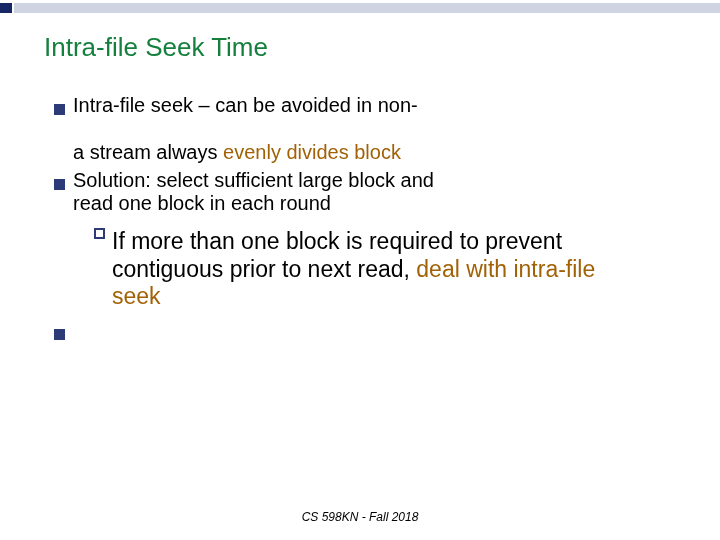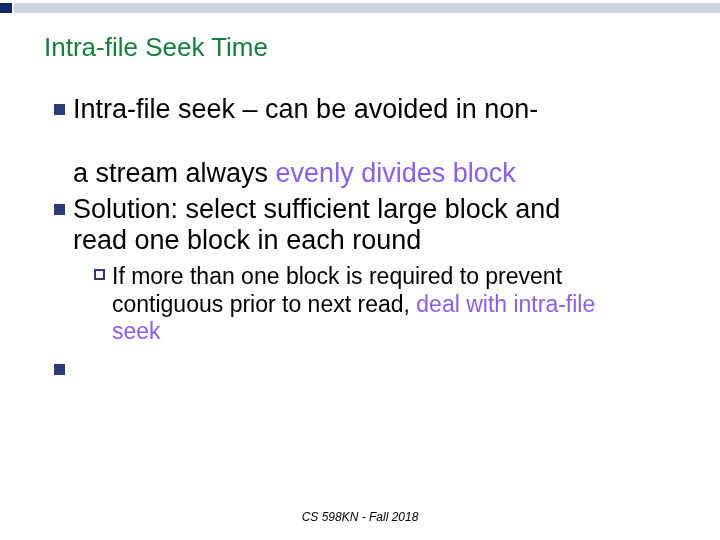--- a/index.html
+++ b/index.html
@@ -7,26 +7,26 @@
   .slide { width: 720px; height: 540px; position: relative; padding: 0; }
   .topbar { position: absolute; top: 0; left: 0; right: 0; height: 14px; }
   .topbar .lsq { position: absolute; top: 3px; left: 0; width: 12px; height: 10px; background: #172766; }
   .topbar .rstrip { position: absolute; top: 3px; left: 14px; right: 0; height: 10px;
     background: #cfd4e2; }
   .title { position: absolute; top: 32px; left: 44px; font-size: 26px; color: #15803d; letter-spacing: 0px; }
   .body { position: absolute; top: 94px; left: 54px; right: 40px; }
   .b1 { margin-bottom: 4px; }
   .bline { display: flex; align-items: flex-start; }
   .sqbul { flex: 0 0 auto; width: 11px; height: 11px; background: #2c3a78; margin-top: 10px; margin-right: 8px; }
-  .l1txt { font-size: 27px; line-height: 1.18; color: #000; }
+  .l1txt { font-size: 20px; line-height: 1.18; color: #000; }
   .sub { margin: 6px 0 8px 40px; }
   .subline { display: flex; align-items: flex-start; }
   .hsq { flex: 0 0 auto; width: 11px; height: 11px; border: 2px solid #2c3a78; margin-top: 6px; margin-right: 7px; background: #fff; }
-  .l2txt { font-size: 23px; line-height: 1.2; color: #000; }
-  .red { color: #8b5cf6; }
+  .l2txt { font-size: 23px; line-height: 1.2; color: #000; margin-top: 6px; }
+  .red { color: #a16207; }
   .footer { position: absolute; bottom: 16px; left: 0; right: 0; text-align: center; font-size: 12px; color: #000; font-style: italic; }
 </style>
 </head>
 <body>
 
 <div class="slide">
   <div class="topbar">
     <div class="lsq"></div>
     <div class="rstrip"></div>
   </div>

